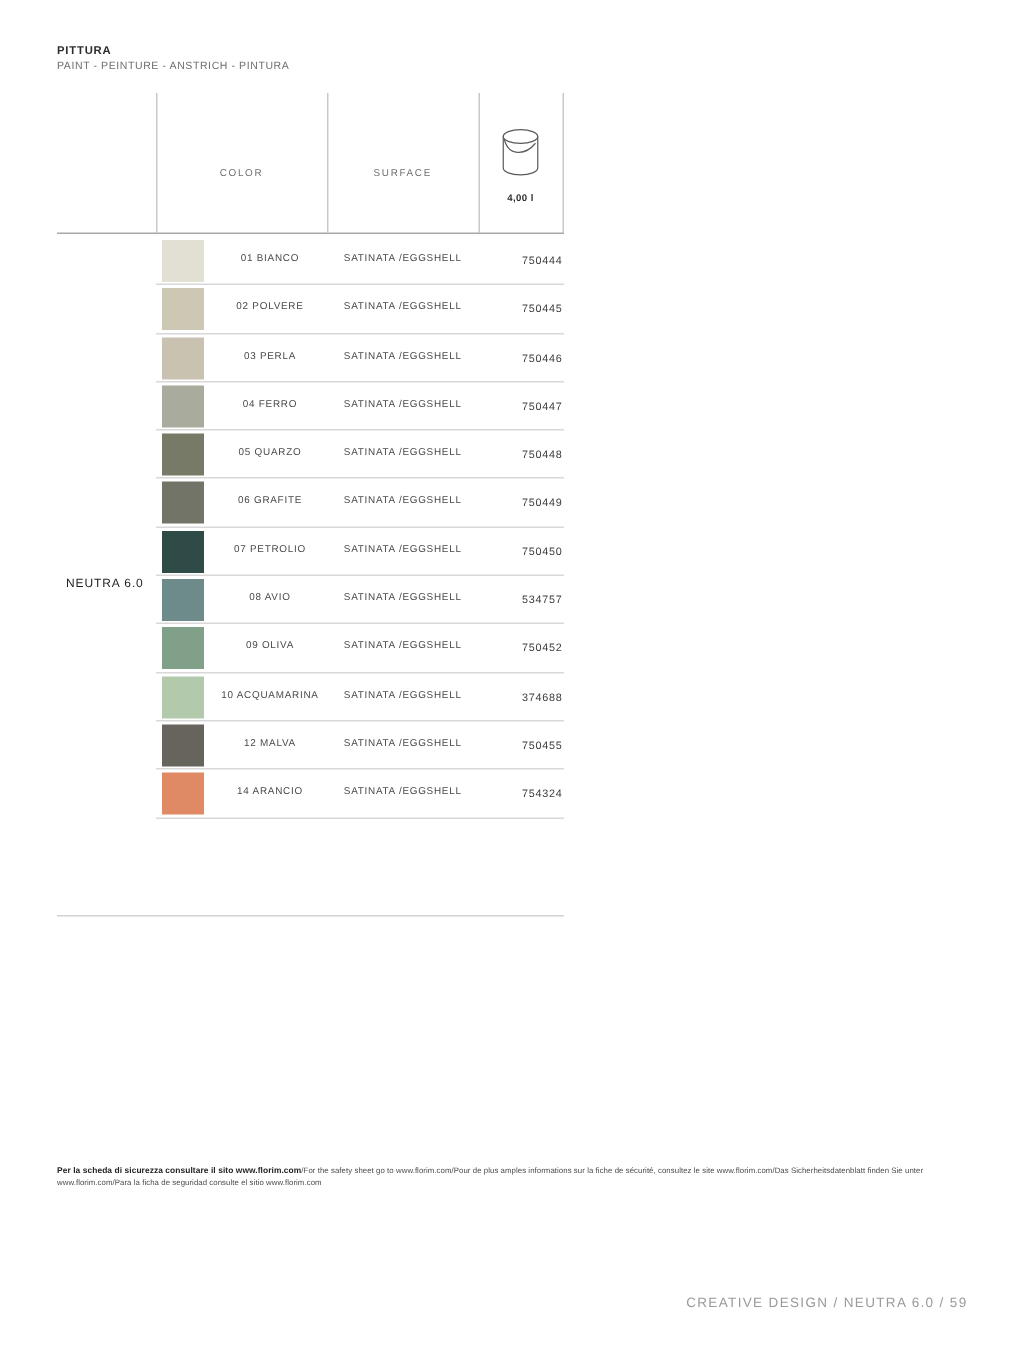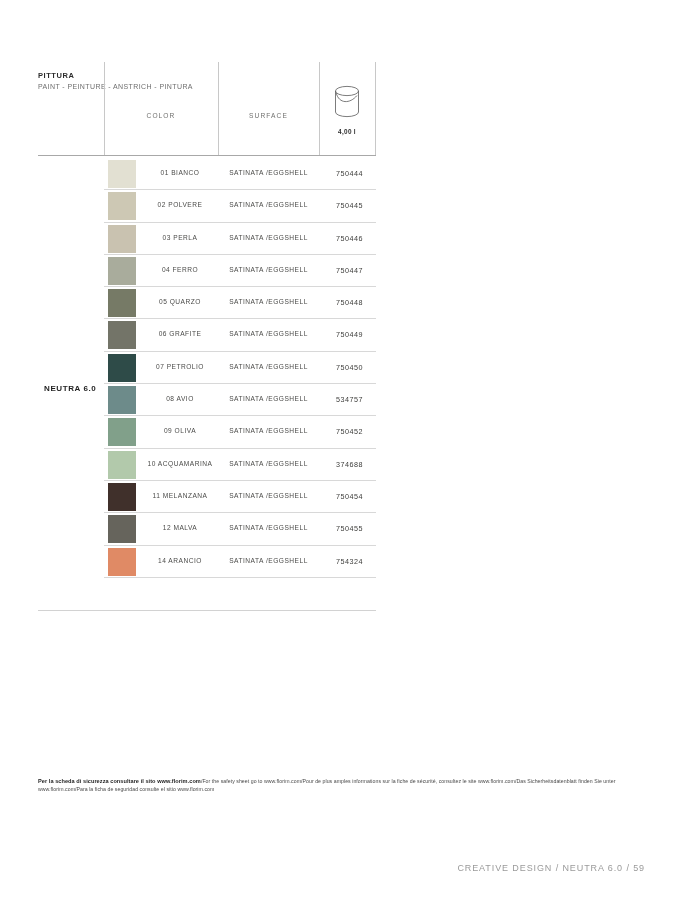--- a/index.html
+++ b/index.html
@@ -14,21 +14,20 @@
     color: #3a3a3a;
     position: relative;
     overflow: hidden;
   }
 
   
   .title-block {
     position: absolute;
     left: 38px;
     top: 28px;
-    margin-top: 42px;
   }
   .title-main {
     font-size: 7.5px;
     font-weight: bold;
     letter-spacing: 0.55px;
     color: #2c2c2c;
     line-height: 11px;
   }
   .title-sub {
     font-size: 7px;
@@ -125,38 +124,38 @@
   .cell {
     position: absolute;
     top: 11px;
     font-size: 6.6px;
     letter-spacing: 0.5px;
     color: #4a4a48;
     white-space: nowrap;
   }
   .c-name    { left: 104px; width: 76px;  text-align: center; }
   .c-surface { left: 180px; width: 101px; text-align: center; }
-  .c-code    { left: 298px; width: 56px;  text-align: left; font-size: 7.2px; color: #3c3c3a; }
+  .c-code    { left: 281px; width: 56px;  text-align: right; font-size: 7.2px; color: #3c3c3a; }
 
   .bottom-rule {
     position: absolute;
     left: 0;
     top: 548px;
     width: 338px;
     height: 1px;
     background: #d2d2d2;
   }
 
   
   .series-label {
     position: absolute;
     left: 44px;
     top: 384px;
     font-size: 8px;
-    font-weight: bold;
+    font-weight: normal;
     letter-spacing: 0.6px;
     color: #1f1f1f;
   }
 
   
   .footnote {
     position: absolute;
     left: 38px;
     top: 777px;
     width: 605px;
@@ -278,27 +277,20 @@
         <div class="rule"></div>
       </div>
       <div class="row">
         <div class="swatch" style="background: rgb(178, 201, 171);"></div>
         <div class="cell c-name">10 ACQUAMARINA</div>
         <div class="cell c-surface">SATINATA /EGGSHELL</div>
         <div class="cell c-code">374688</div>
         <div class="rule"></div>
       </div>
       <div class="row">
-        <div class="swatch" style="background: rgb(64, 48, 43);"></div>
-        <div class="cell c-name">11 MELANZANA</div>
-        <div class="cell c-surface">SATINATA /EGGSHELL</div>
-        <div class="cell c-code">750454</div>
-        <div class="rule"></div>
-      </div>
-      <div class="row">
         <div class="swatch" style="background: rgb(102, 100, 92);"></div>
         <div class="cell c-name">12 MALVA</div>
         <div class="cell c-surface">SATINATA /EGGSHELL</div>
         <div class="cell c-code">750455</div>
         <div class="rule"></div>
       </div>
       <div class="row">
         <div class="swatch" style="background: rgb(224, 138, 101);"></div>
         <div class="cell c-name">14 ARANCIO</div>
         <div class="cell c-surface">SATINATA /EGGSHELL</div>

